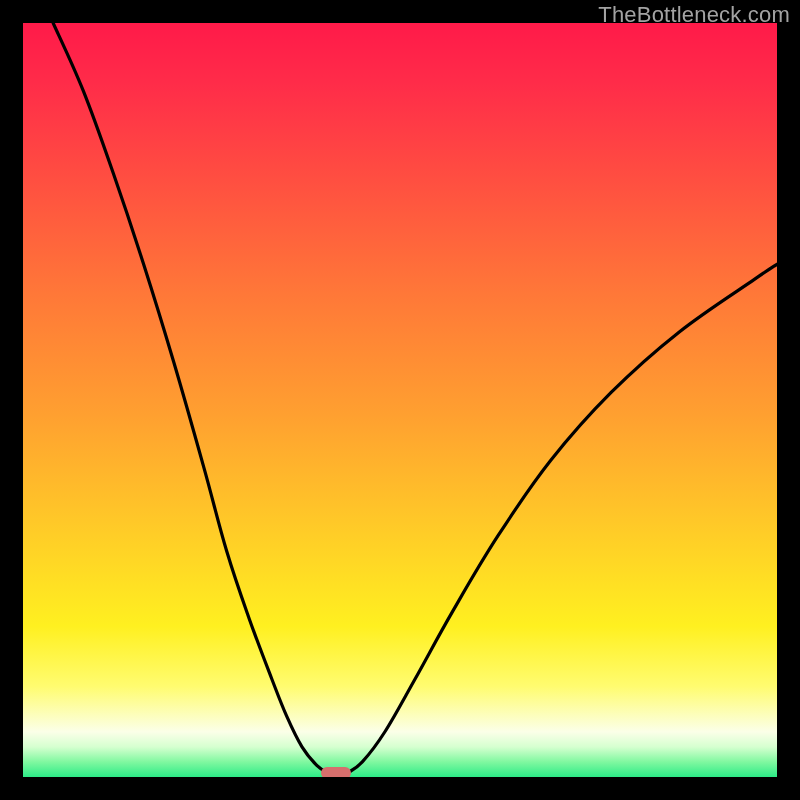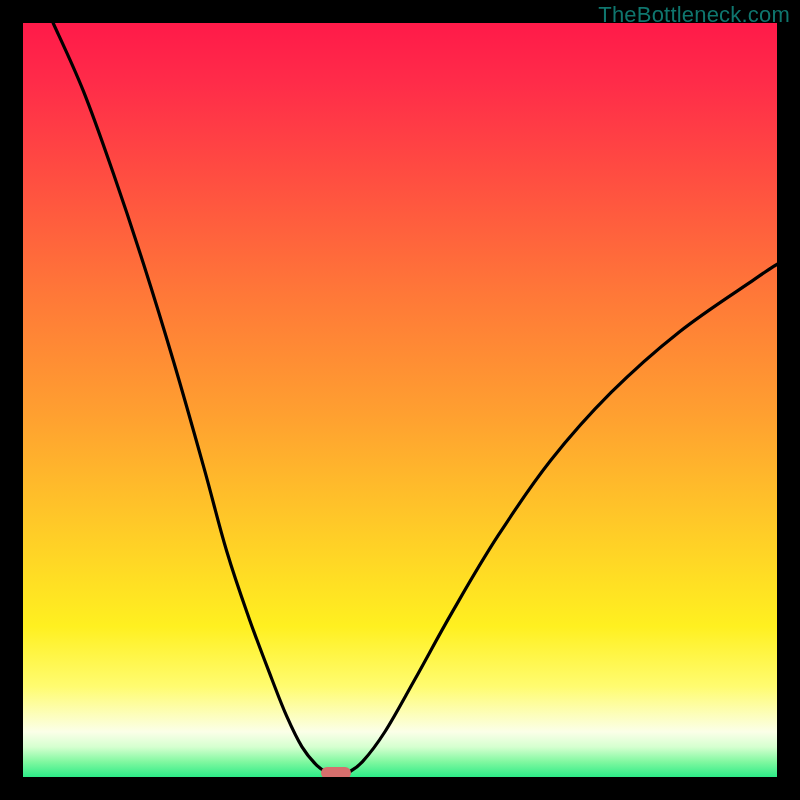--- a/index.html
+++ b/index.html
@@ -34,21 +34,21 @@
       #fbffe8 94%,
       #d6ffd0 96%,
       #80f8a0 98%,
       #2deb87 100%
     );
   }
   .watermark {
     position: absolute;
     top: 2px;
     right: 10px;
-    color: #0f766e;
+    color: #a3a3a3;
     font-size: 22px;
     letter-spacing: 0.2px;
     user-select: none;
   }
   .curve-svg {
     position: absolute;
     inset: 0;
   }
   .marker {
     position: absolute;

